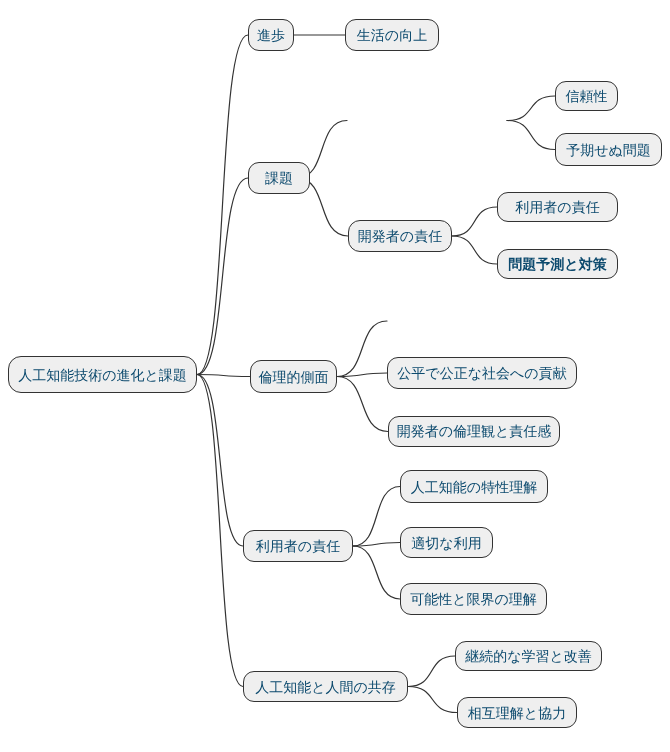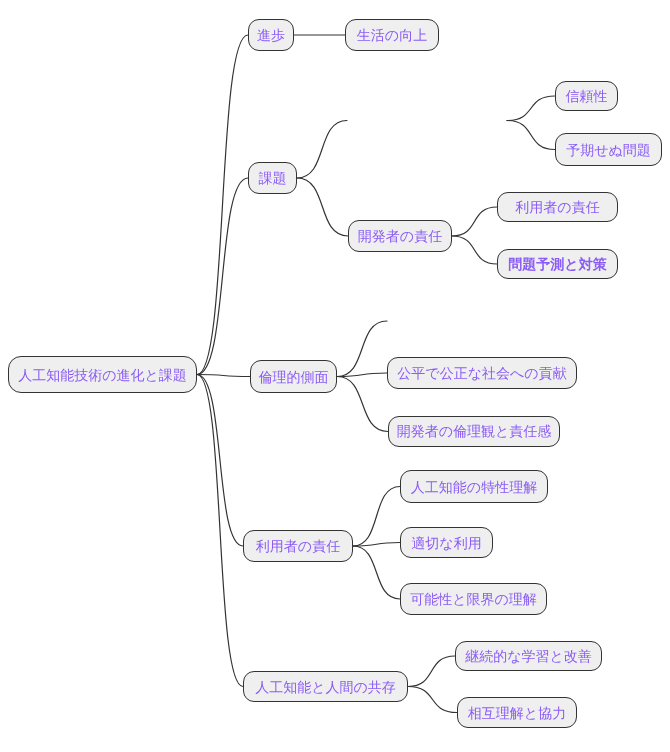--- a/index.html
+++ b/index.html
@@ -32,21 +32,21 @@
     position: absolute;
     box-sizing: border-box;
     background: #efefef;
     border: 1.5px solid #333333;
     border-radius: 11px;
     display: flex;
     align-items: center;
     justify-content: center;
     font-size: 14px;
     line-height: 1;
-    color: #8b5cf6;
+    color: #0c4a6e;
     white-space: nowrap;
     overflow: hidden;
     text-align: right;
   }
   .node.root {
     border-radius: 13px;
   }
 </style>
 </head>
 <body>
@@ -74,24 +74,24 @@
       <path d="M 197 374.5 C 225.52 374.5, 214.48 686.5, 243 686.5"></path>
       <path d="M 408 686.5 C 437.14 686.5, 425.86 656, 455 656"></path>
       <path d="M 408 686.5 C 438.38 686.5, 426.62 712.5, 457 712.5"></path>
     </svg>
 
   <div class="node root" id="n-root" style="left:8px; top:356px; width:189px; height:37px;">人工知能技術の進化と課題</div>
 
   <div class="node" id="n-b1" style="left:248px; top:19px; width:46px; height:32px;">進歩</div>
   <div class="node" id="n-b1c1" style="left:345px; top:19px; width:94px; height:32px;">生活の向上</div>
 
-  <div class="node" id="n-b2" style="left:248px; top:162px; width:49px; height:32px;">課題</div>
+  <div class="node" id="n-b2" style="left:248px; top:162px; width:62px; height:32px;">課題</div>
   <div class="node" id="n-b2c1a" style="left:555px; top:81px; width:63px; height:30px;">信頼性</div>
   <div class="node" id="n-b2c1b" style="left:555px; top:133px; width:107px; height:33px;">予期せぬ問題</div>
-  <div class="node" id="n-b2c2" style="left:348px; top:220px; width:104px; height:32px;">開発者の責任</div>
+  <div class="node" id="n-b2c2" style="left:348px; top:220px; width:104px; height:32px;border-radius:12px;">開発者の責任</div>
   <div class="node" id="n-b2c2a" style="left:497px; top:192px; width:121px; height:30px;">利用者の責任</div>
   <div class="node" id="n-b2c2b" style="left:497px; top:249px; width:121px; height:30px;font-weight:bold;">問題予測と対策</div>
 
   <div class="node" id="n-b3" style="left:250px; top:360px; width:87px; height:33px;">倫理的側面</div>
   <div class="node" id="n-b3c2" style="left:387px; top:357px; width:190px; height:32px;">公平で公正な社会への貢献</div>
   <div class="node" id="n-b3c3" style="left:388px; top:416px; width:172px; height:31px;font-family:Liberation Serif, serif;">開発者の倫理観と責任感</div>
 
   <div class="node" id="n-b4" style="left:243px; top:530px; width:110px; height:32px;">利用者の責任</div>
   <div class="node" id="n-b4c1" style="left:400px; top:470px; width:148px; height:33px;">人工知能の特性理解</div>
   <div class="node" id="n-b4c2" style="left:400px; top:527px; width:93px; height:31px;">適切な利用</div>

